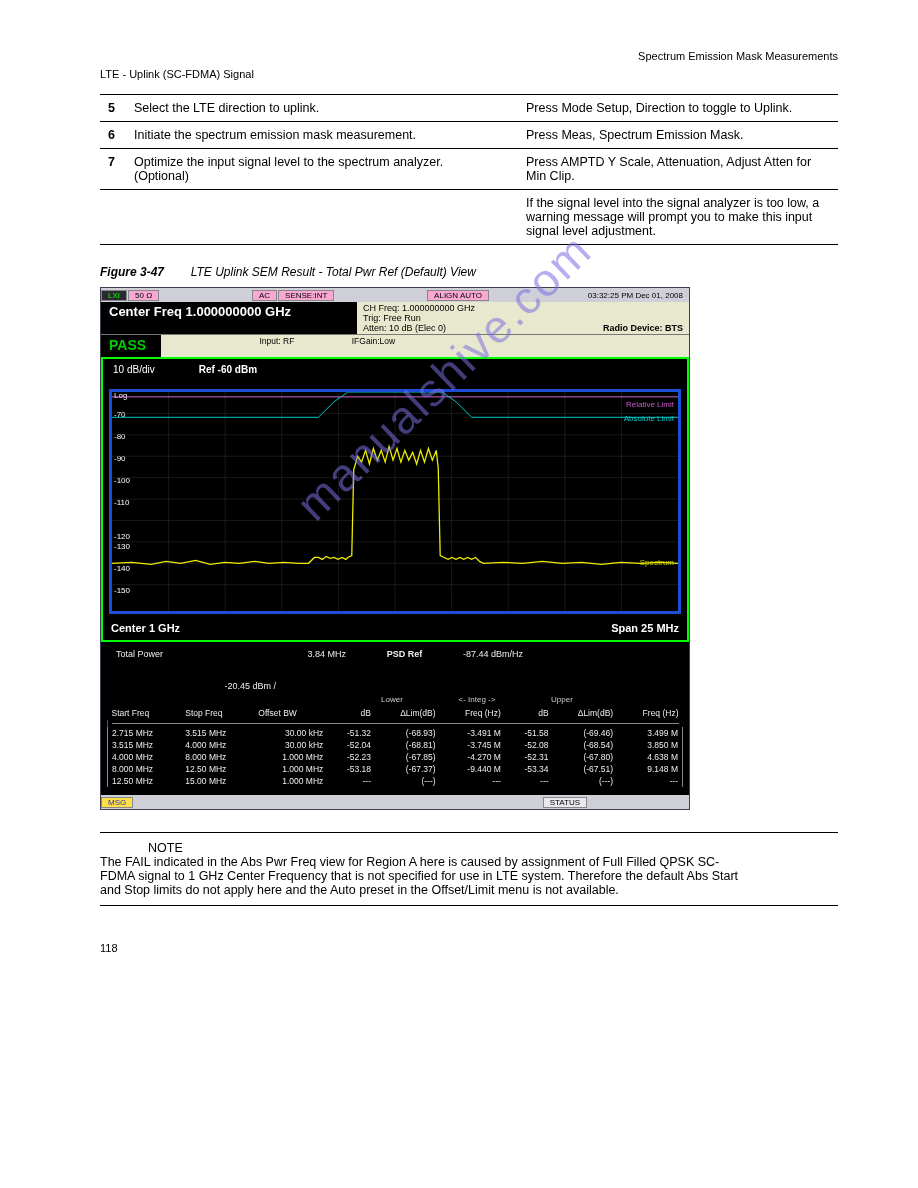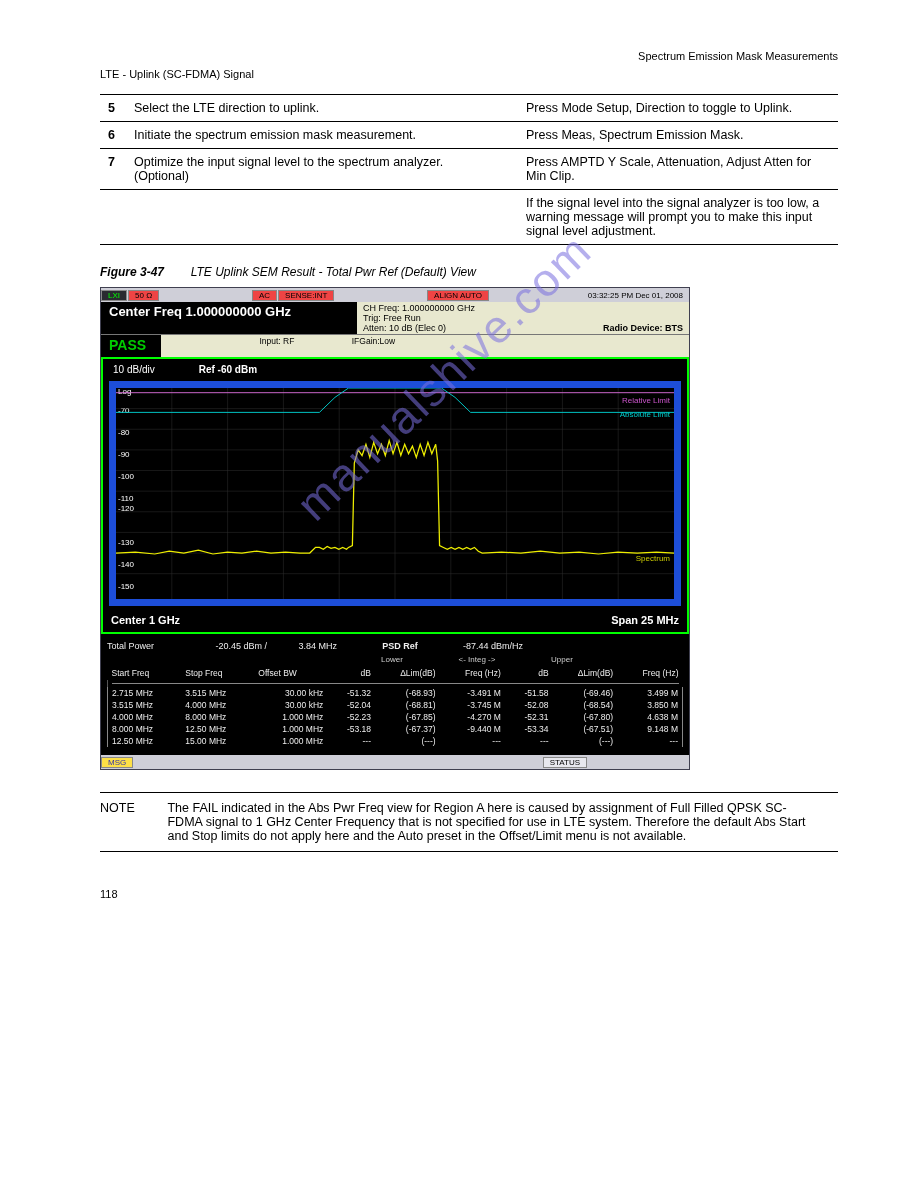--- a/index.html
+++ b/index.html
@@ -16,36 +16,36 @@
   .steps-table tr.last td { border-bottom: 1.5px solid #000; }
   .steps-table td.col-step { width: 26px; font-weight: bold; }
   .steps-table td.col-action { width: 380px; }
   .steps-table td.col-notes { padding-left: 20px; }
 
   .caption { font-size: 12px; margin: 20px 0 8px 0; font-style: italic; }
 
   
   .shot { width: 590px; border: 1px solid #404050; font-family: Arial, sans-serif; font-size: 10px; }
   .bar-top { display: flex; align-items: center; background: #cfcfd8; height: 14px; font-size: 8px; color:#000; }
-  .bar-top .seg { border: 1px solid #888; padding: 0 6px; background:#ef4444; margin-right:1px; }
+  .bar-top .seg { border: 1px solid #888; padding: 0 6px; background:#f9a8d4; margin-right:1px; }
   .bar-top .seg.dark { background:#2a2a30; color:#0f0; }
   .bar-top .spacer { flex: 1; }
   .cfbar { display:flex; }
   .cfbar .left { background:#000; color:#fff; font-weight:bold; font-size:13px; padding:2px 8px; flex:0 0 256px; }
   .cfbar .mid { background:#e8e8cf; flex:1; font-size:9px; padding:1px 6px; color:#000; position:relative; }
   .cfbar .mid .rdev { position:absolute; right:6px; bottom:1px; font-weight:bold; }
   .pass-row { display:flex; background:#e8e8cf; border-top:1px solid #777; }
   .pass { background:#000; color:#0c0; font-weight:bold; font-size:14px; padding:2px 8px 4px; flex:0 0 60px; }
   .pass-info { font-size:8.5px; color:#000; padding:1px 6px; }
   .pass-info .col { display:inline-block; width:90px; }
 
   .plot-frame { border: 2px solid #0f0; background:#000; }
   .plot-top { display:flex; color:#fff; font-size:10px; padding:5px 10px 2px; }
   .plot-top .ref { font-weight:bold; margin-left:44px; }
-  .plot-inner { position:relative; height: 225px; margin: 4px 6px 4px; border:7px solid #1d4ed8; background:#000; overflow:hidden; }
+  .plot-inner { position:relative; height: 225px; margin: 12px 6px 4px; border:3px solid #1d4ed8; background:#000; overflow:hidden; }
   .plot-inner .ylabel { position:absolute; left:2px; color:#fff; font-size:8px; }
   .abslim-txt { position:absolute; right:4px; top:22px; color:#0cc; font-size:8px; }
   .rellim-txt { position:absolute; right:4px; top:8px; color:#c5c; font-size:8px; }
   .spectrum-txt { position:absolute; right:4px; top:166px; color:#cc0; font-size:8px; }
   svg.trace { position:absolute; inset:0; width:100%; height:100%; }
 
   .plot-foot { display:flex; color:#fff; font-size:11px; font-weight:bold; padding:4px 8px 6px; }
   .plot-foot .spacer { flex:1; }
 
   .results { background:#000; color:#eee; font-size:9px; padding:5px 6px 8px; }
@@ -60,21 +60,21 @@
   .results tr.data td:last-child  { border-right:1px solid #888; }
   .results .hr { height:1px; background:#888; margin:2px 0; }
 
   .msgbar { display:flex; background:#cfcfd8; font-size:8px; height:14px; align-items:center; }
   .msgbar .box { border:1px solid #888; padding:0 6px; background:#e8e8ee; margin-right:2px; }
   .msgbar .spacer { flex:1; }
 
   .watermark { position:absolute; left:250px; top:350px; color:#7a6fe0; opacity:.55; font-size:46px; transform:rotate(-44deg); pointer-events:none; letter-spacing:2px; font-weight:300;}
 
   .note { margin-top: 22px; font-size:12.5px; }
-  .note .badge { display:inline-block; width:64px; vertical-align:top; }
+  .note .badge { display:inline-block; width:64px; vertical-align:top;margin-left:48px; }
   .note .body { display:inline-block; width:640px; }
   .note .hr-top { border-top:1.5px solid #000; margin-bottom:8px;}
   .note .hr-bot { border-top:1.5px solid #000; margin-top:8px;}
 
   .footnum { font-size:11px; margin-top:36px; }
 </style>
 </head>
 <body>
 
 <div class="page">
@@ -149,21 +149,21 @@
         <span>10 dB/div</span>
         <span class="ref">Ref  -60 dBm</span>
       </div>
       <div class="plot-inner">
         <span class="ylabel" style="top:-1px;">Log</span>
         <span class="ylabel" style="top:18px;">-70</span>
         <span class="ylabel" style="top:40px;">-80</span>
         <span class="ylabel" style="top:62px;">-90</span>
         <span class="ylabel" style="top:84px;">-100</span>
         <span class="ylabel" style="top:106px;">-110</span>
-        <span class="ylabel" style="top:116px;">-120</span>
+        <span class="ylabel" style="top:140px;">-120</span>
         <span class="ylabel" style="top:150px;">-130</span>
         <span class="ylabel" style="top:172px;">-140</span>
         <span class="ylabel" style="top:194px;">-150</span>
         <span class="rellim-txt">Relative Limit</span>
         <span class="abslim-txt">Absolute Limit</span>
         <span class="spectrum-txt">Spectrum</span>
 
         <svg class="trace" viewBox="0 0 576 225" preserveAspectRatio="none">
 
           <g stroke="#333" stroke-width="0.5">
@@ -201,22 +201,22 @@
       </div>
       <div class="plot-foot">
         <span>Center  1 GHz</span>
         <span class="spacer"></span>
         <span>Span 25 MHz</span>
       </div>
     </div>
 
     <div class="results">
       <div class="head-row">
-        <span style="width:70px;">Total Power</span>
-        <span style="width:90px;text-align:right;">-20.45 dBm /</span>
+        <span style="width:70px;margin-left:9px;">Total Power</span>
+        <span style="width:90px;text-align:right;margin-top:32px;">-20.45 dBm /</span>
         <span style="width:70px;text-align:right;">3.84 MHz</span>
         <span class="mid">PSD Ref</span>
         <span style="width:100px;">-87.44 dBm/Hz</span>
         <span style="width:120px;"></span>
       </div>
       <div class="head-row" style="font-size:8px;color:#ccc;">
         <span style="width:230px;"></span>
         <span style="width:110px;text-align:center;">Lower</span>
         <span style="width:60px;text-align:center;">&lt;- Integ -&gt;</span>
         <span style="width:110px;text-align:center;">Upper</span>

